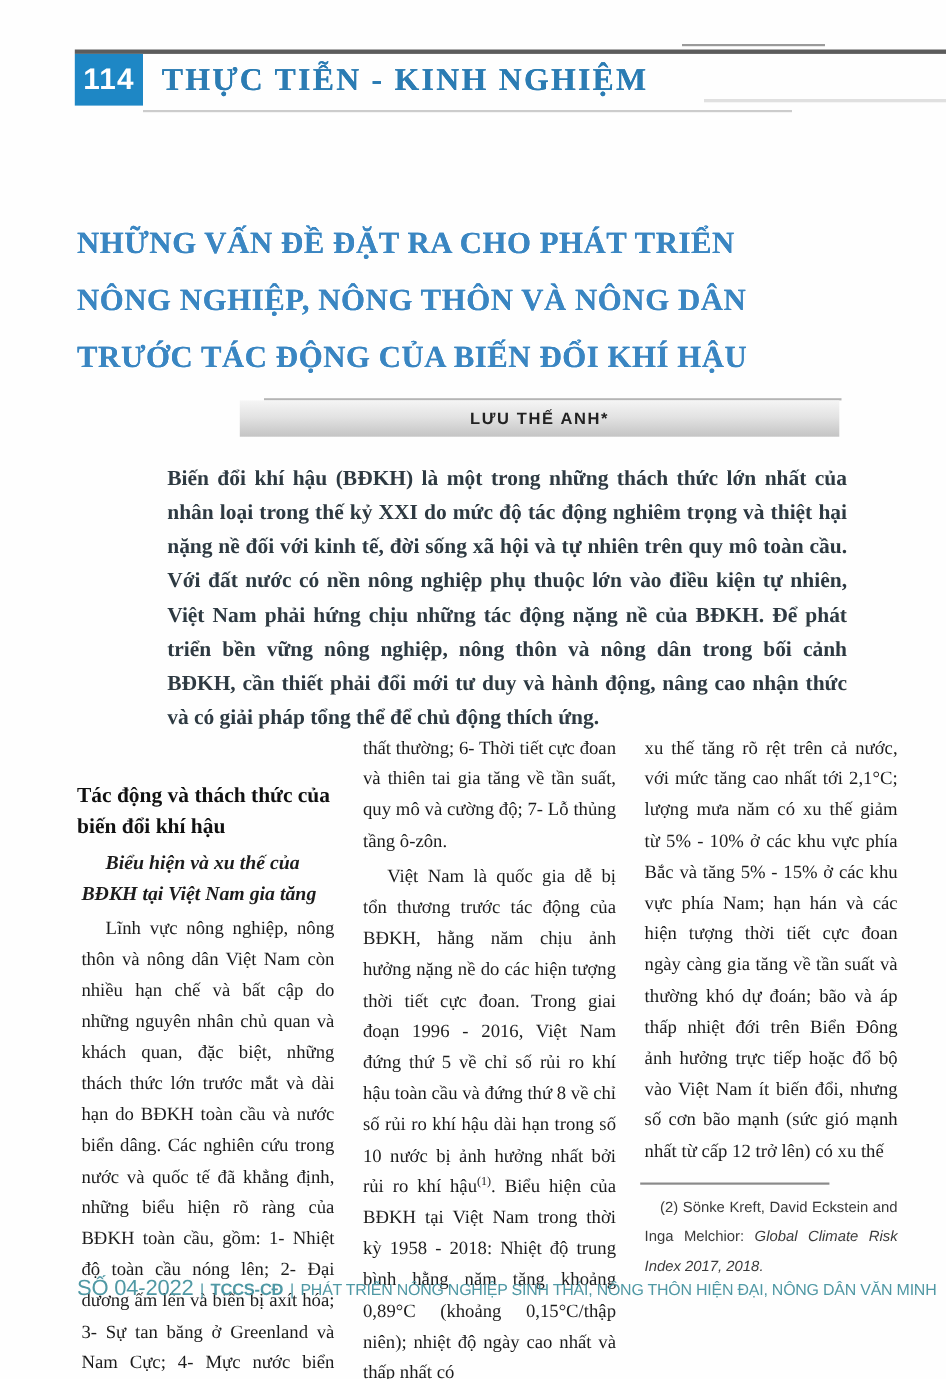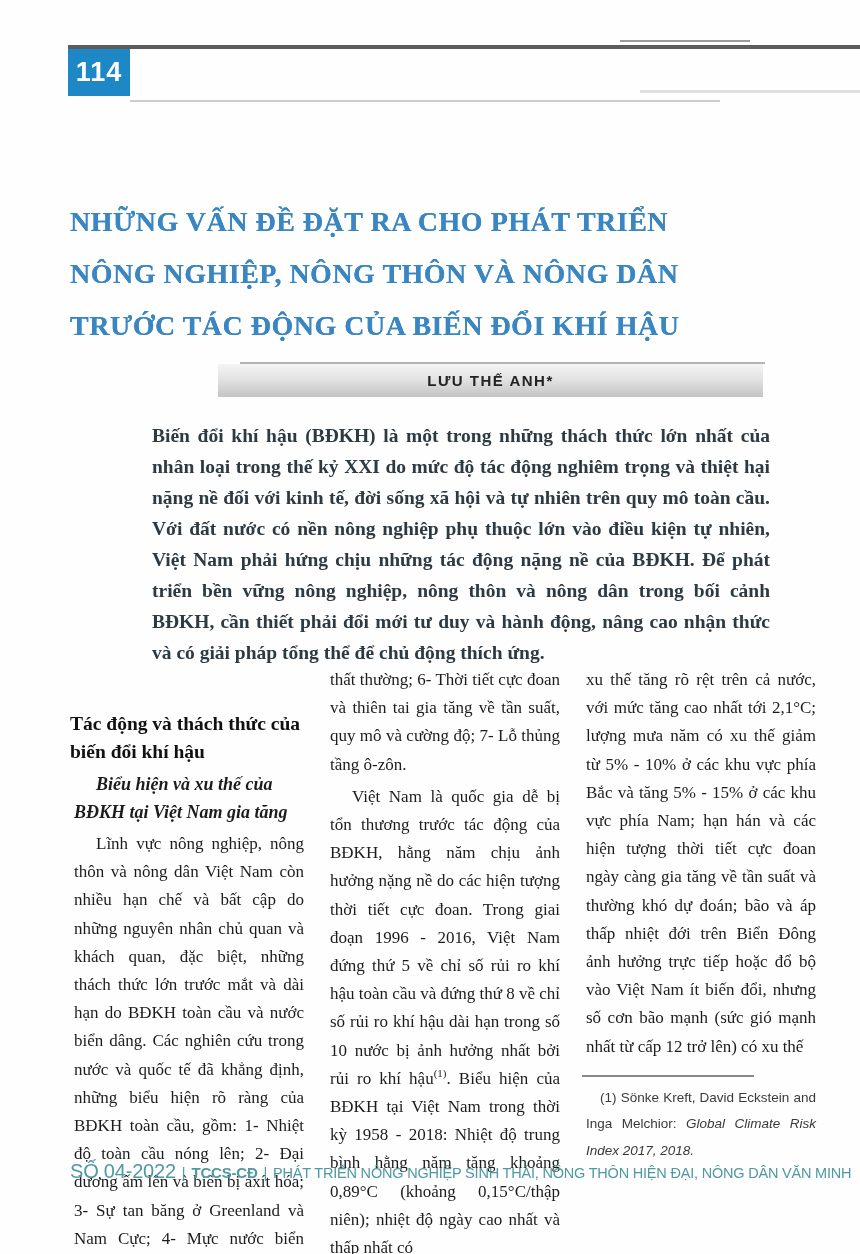--- a/index.html
+++ b/index.html
@@ -108,20 +108,21 @@
 </head>
 <body>
 
 <div class="page">
 
   <div class="top-rule"></div>
   <div class="top-rule-frag"></div>
   <div class="page-badge">
     <span>114</span>
   </div>
+  <div class="section-title">THỰC TIỄN - KINH NGHIỆM</div>
   <div class="header-underline"></div>
   <div class="header-underline-right"></div>
 
   <div class="article-title">
     <div>NHỮNG VẤN ĐỀ ĐẶT RA CHO PHÁT TRIỂN</div>
     <div>NÔNG NGHIỆP, NÔNG THÔN VÀ NÔNG DÂN</div>
     <div>TRƯỚC TÁC ĐỘNG CỦA BIẾN ĐỔI KHÍ HẬU</div>
   </div>
 
   <div class="author-topline"></div>
@@ -138,20 +139,20 @@
   </div>
 
   <div class="col col-2">
     <p>thất thường; 6- Thời tiết cực đoan và thiên tai gia tăng về tần suất, quy mô và cường độ; 7- Lỗ thủng tầng ô-zôn.</p>
     <p class="indent"><span>Việt Nam là quốc gia dễ bị tổn thương trước tác động của BĐKH, hằng năm chịu ảnh hưởng nặng nề do các hiện tượng thời tiết cực đoan. Trong giai đoạn 1996 - 2016, Việt Nam đứng thứ 5 về chỉ số rủi ro khí hậu toàn cầu và đứng thứ 8 về chỉ số rủi ro khí hậu dài hạn trong số 10 nước bị ảnh hưởng nhất bởi rủi ro khí hậu</span><sup>(1)</sup><span>. Biểu hiện của BĐKH tại Việt Nam trong thời kỳ 1958 - 2018: Nhiệt độ trung bình hằng năm tăng khoảng 0,89°C (khoảng 0,15°C/thập niên); nhiệt độ ngày cao nhất và thấp nhất có</span></p>
   </div>
 
   <div class="col col-3">
     <p>xu thế tăng rõ rệt trên cả nước, với mức tăng cao nhất tới 2,1°C; lượng mưa năm có xu thế giảm từ 5% - 10% ở các khu vực phía Bắc và tăng 5% - 15% ở các khu vực phía Nam; hạn hán và các hiện tượng thời tiết cực đoan ngày càng gia tăng về tần suất và thường khó dự đoán; bão và áp thấp nhiệt đới trên Biển Đông ảnh hưởng trực tiếp hoặc đổ bộ vào Việt Nam ít biến đổi, nhưng số cơn bão mạnh (sức gió mạnh nhất từ cấp 12 trở lên) có xu thế</p>
     <div class="footnote-divider"></div>
-    <p class="footnote"><span>(1) Sönke Kreft, David Eckstein and Inga Melchior: </span><span class="italic">Global Climate Risk Index 2017, 2018.</span></p>
+    <p class="footnote"><span>(2) Sönke Kreft, David Eckstein and Inga Melchior: </span><span class="italic">Global Climate Risk Index 2017, 2018.</span></p>
   </div>
 
   <div class="page-footer">
     <span class="issue">SỐ 04-2022</span><span class="sep">|</span><span class="brand">TCCS-CĐ</span><span class="sep">|</span><span class="slogan">PHÁT TRIỂN NÔNG NGHIỆP SINH THÁI, NÔNG THÔN HIỆN ĐẠI, NÔNG DÂN VĂN MINH</span>
   </div>
 
 </div>
 
 </body></html>

